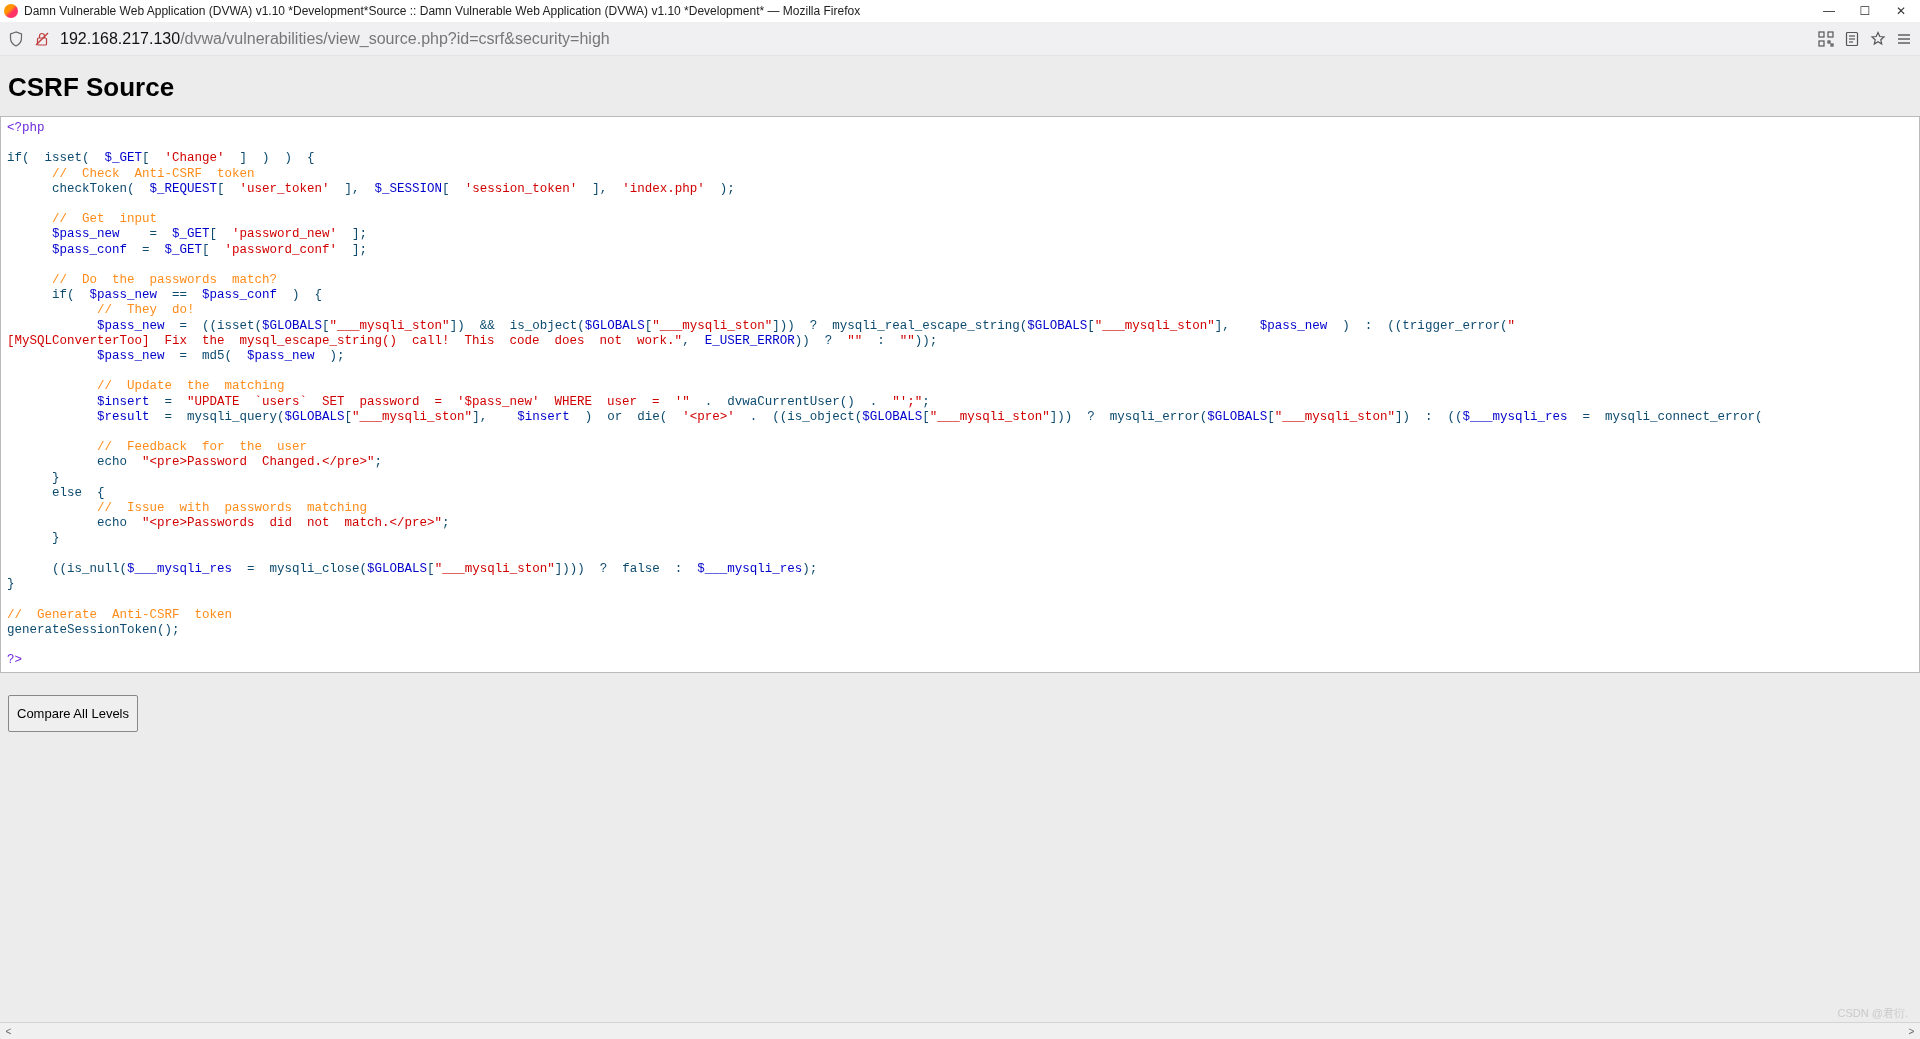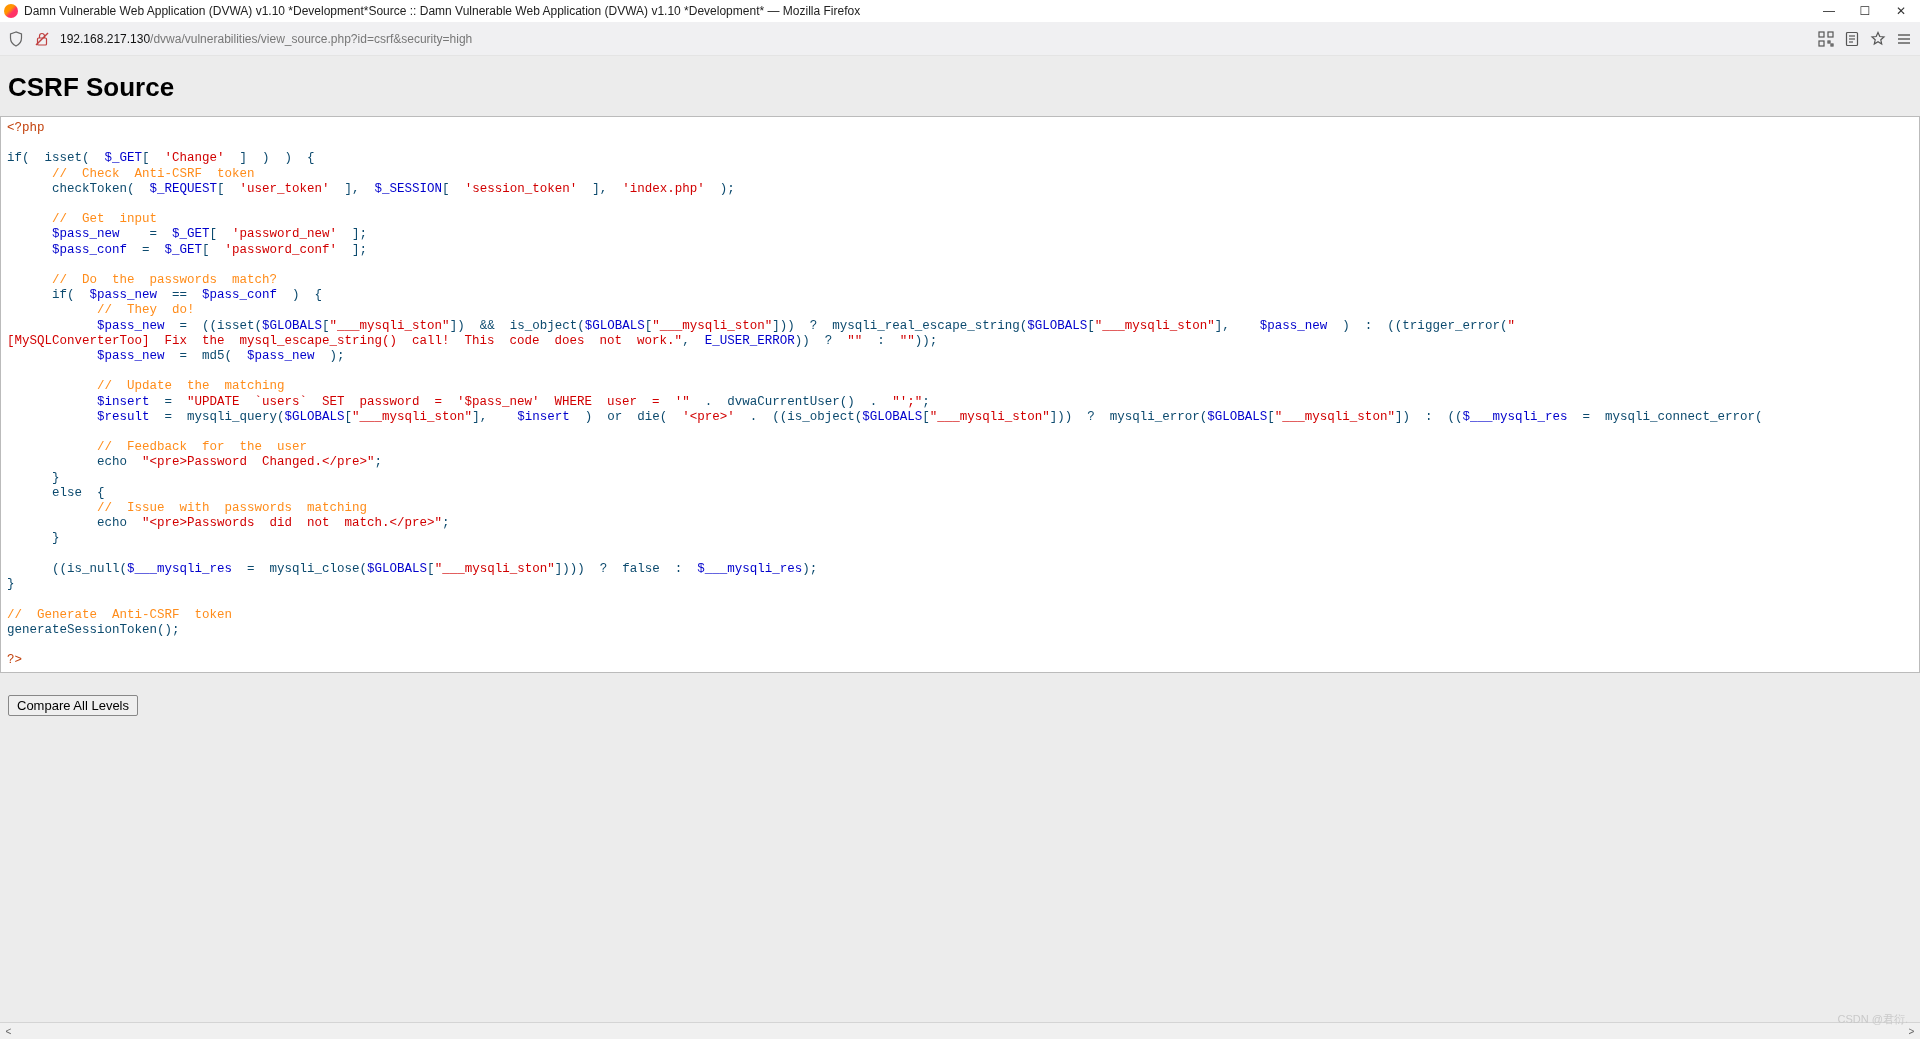--- a/index.html
+++ b/index.html
@@ -4,36 +4,36 @@
 <style>
   * { margin:0; padding:0; box-sizing:border-box; }
   body { font-family: "Segoe UI", Tahoma, sans-serif; font-size:12px; background:#fff; color:#000; overflow:hidden; }
   .titlebar { display:flex; align-items:center; height:22px; padding:0 4px; background:#fff;border-radius:11px; }
   .favicon { width:14px; height:14px; border-radius:50%; background:linear-gradient(135deg,#ff9500 40%,#ff3366 60%); margin-right:6px; flex:0 0 auto;}
   .title-text { flex:1; white-space:nowrap; overflow:hidden; text-overflow:ellipsis; font-size:12px; color:#222;}
   .win-controls { display:flex; gap:22px; padding-right:8px;}
   .win-btn { width:14px; text-align:center; font-size:12px; color:#333; cursor:default;}
   .addrbar { display:flex; align-items:center; height:34px; background:#f0f0f2; padding:0 8px; gap:10px; border-bottom:1px solid #e4e4e4;}
   .addr-icon { width:16px; height:16px; display:flex; align-items:center; justify-content:center; color:#555;}
-  .url { flex:1; display:flex; align-items:baseline; font-size:12px; color:#777; white-space:nowrap; overflow:hidden;}
+  .url { flex:1; display:flex; align-items:baseline; font-size:16px; color:#777; white-space:nowrap; overflow:hidden;}
   .url .host { color:#111; }
   .content { background:#ececec; height:calc(100vh - 22px - 34px - 17px); overflow:auto; padding:0;}
   h1 { font-size:26px; font-weight:bold; margin:16px 0 13px 8px; font-family: Arial, sans-serif;}
   .codebox { background:#fff; border:1px solid #bbb; margin:0 0 0 0; padding:4px 6px; overflow-x:auto;}
   pre { font-family: Consolas, "Courier New", monospace; font-size:12.5px; line-height:15.2px; white-space:pre; }
-  .t-tag   { color:#c2410c; }
+  .t-tag   { color:#6d28d9; }
   .t-kw    { color:#0c4a6e; }
   .t-var   { color:#0000cc; }
   .t-str   { color:#d10000;margin-top:20px; }
   .t-com   { color:#ff8c1a; }
-  .compare-btn { margin:22px 0 0 8px; padding:2px 8px; font-size:13px; background:#efefef; border:1px solid #888; border-radius:2px; cursor:default;}
+  .compare-btn { margin:22px 0 0 8px; padding:10px 8px; font-size:13px; background:#efefef; border:1px solid #888; border-radius:2px; cursor:default;}
   .hscroll { position:fixed; left:0; right:0; bottom:0; height:17px; background:#f0f0f0; border-top:1px solid #d4d4d4; display:flex; align-items:center;}
   .hscroll .arrow { width:17px; height:17px; display:flex; align-items:center; justify-content:center; color:#666; font-size:10px;}
   .hscroll .track { flex:1; height:100%; position:relative;}
-  .watermark { position:fixed; right:4px; bottom:12px; color:#c9c9c9; font-size:11px; pointer-events:none;}
+  .watermark { position:fixed; right:4px; bottom:18px; color:#c9c9c9; font-size:11px; pointer-events:none;}
   svg { display:block; }
 </style>
 </head>
 <body>
 
 <div class="titlebar">
   <div class="favicon"></div>
   <div class="title-text">Damn Vulnerable Web Application (DVWA) v1.10 *Development*Source :: Damn Vulnerable Web Application (DVWA) v1.10 *Development* — Mozilla Firefox</div>
   <div class="win-controls">
     <div class="win-btn">—</div>

